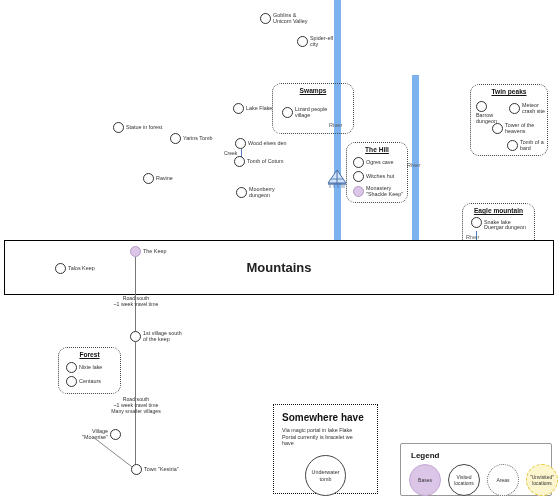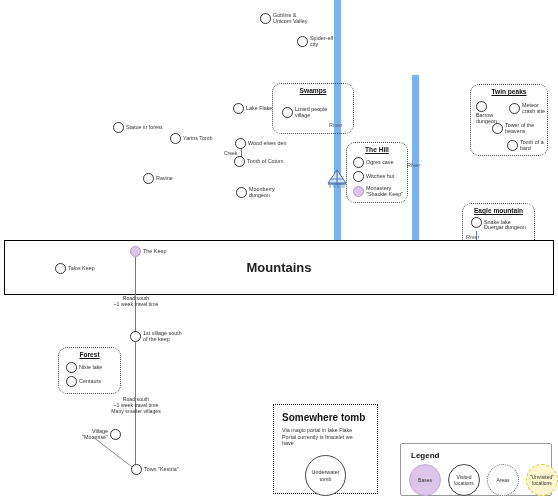--- a/index.html
+++ b/index.html
@@ -380,21 +380,21 @@
     <span class="node-label">Village
 "Moonrise"</span>
   </div>
 
   <div class="node" style="left:131px; top:464px;">
     <span class="node-circle"></span>
     <span class="node-label">Town "Kestria"</span>
   </div>
 
   <div class="elsewhere-box" style="left:273px; top:404px; width:105px; height:90px;">
-    <div class="elsewhere-title">Somewhere tomb</div>
+    <div class="elsewhere-title">Somewhere have</div>
     <div class="elsewhere-text" style="white-space: pre-line;">Via magic portal in lake Flake
 Portal currently is bracelet we
 have</div>
     <div class="big-circle" style="left:31px; top:50px; width:41px; height:41px; white-space: pre-line;">Underwater
 tomb</div>
   </div>
 
   <div class="legend-box" style="left:400px; top:443px; width:152px; height:53px;">
     <div class="legend-title">Legend</div>
     <div class="legend-items">

